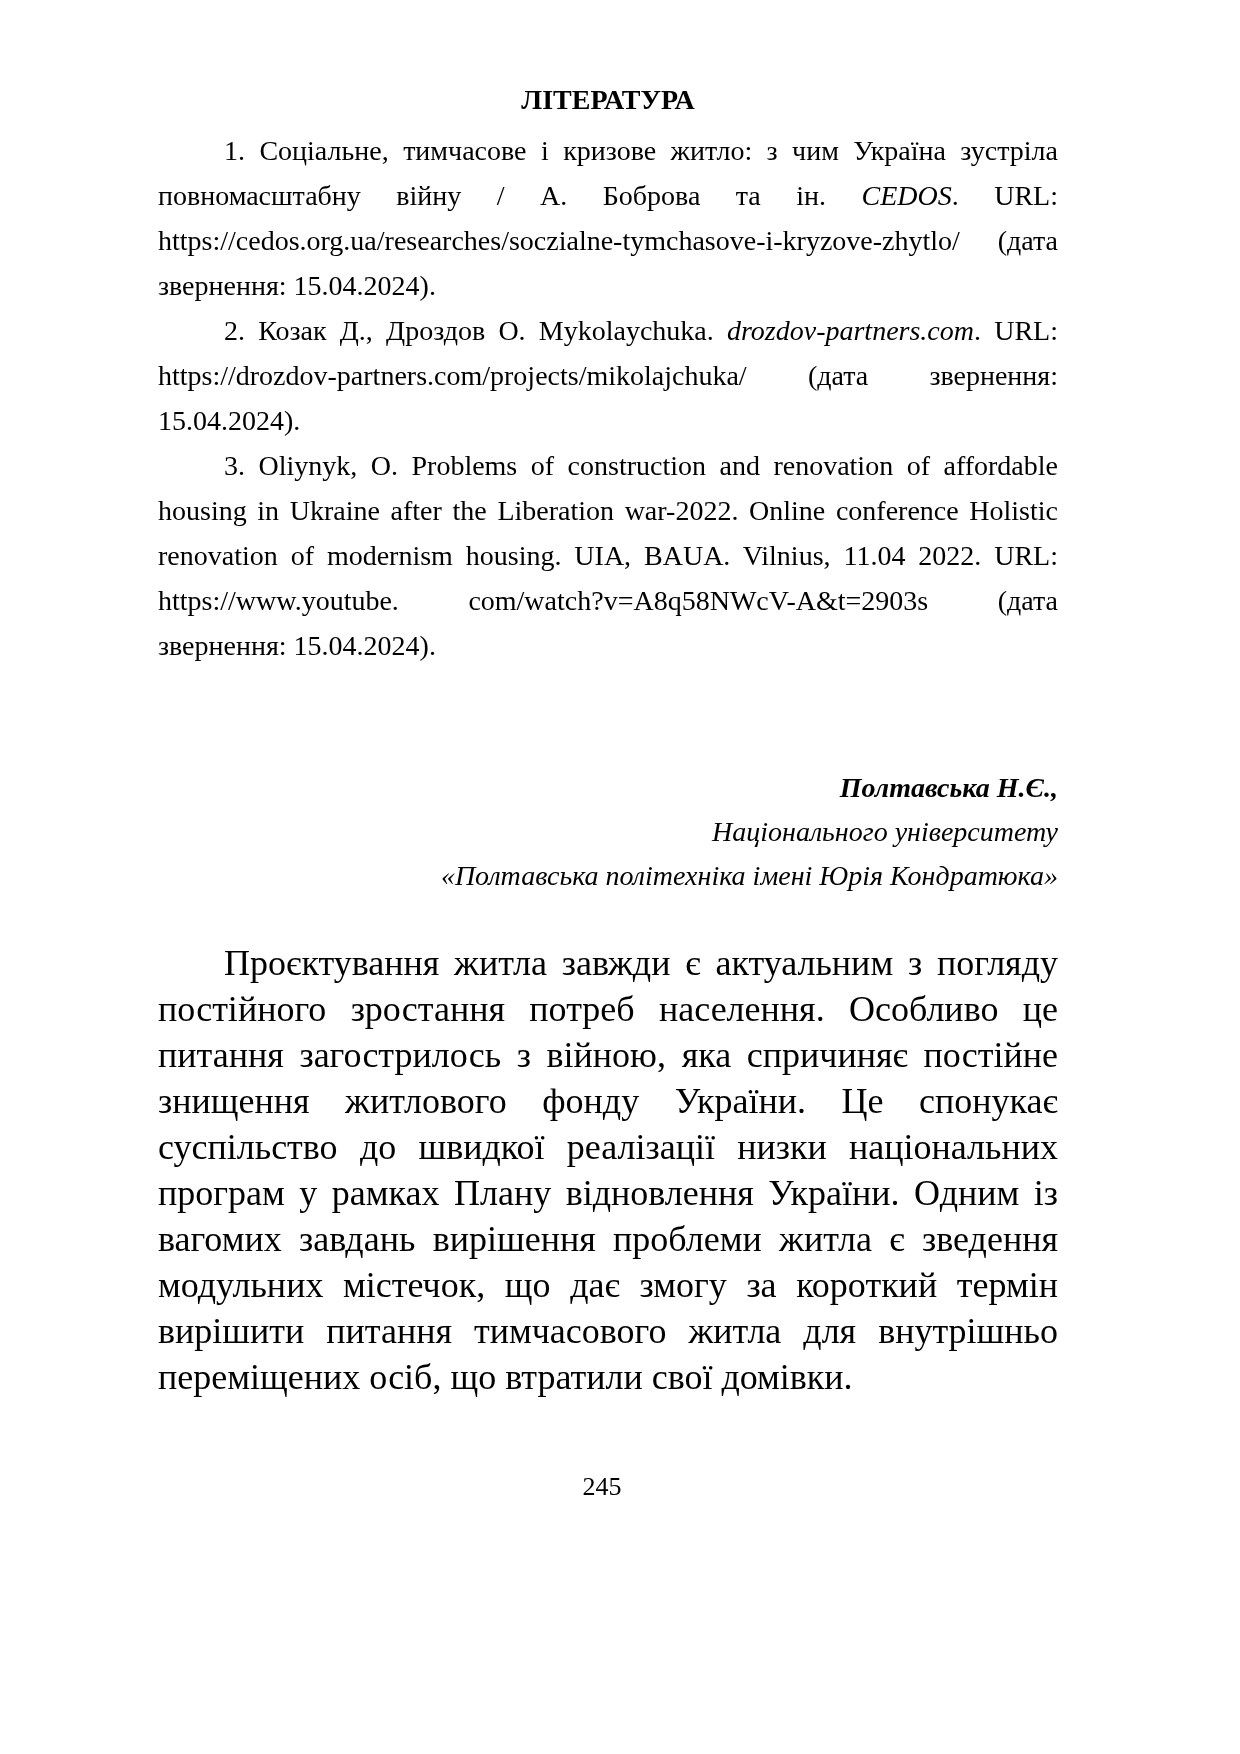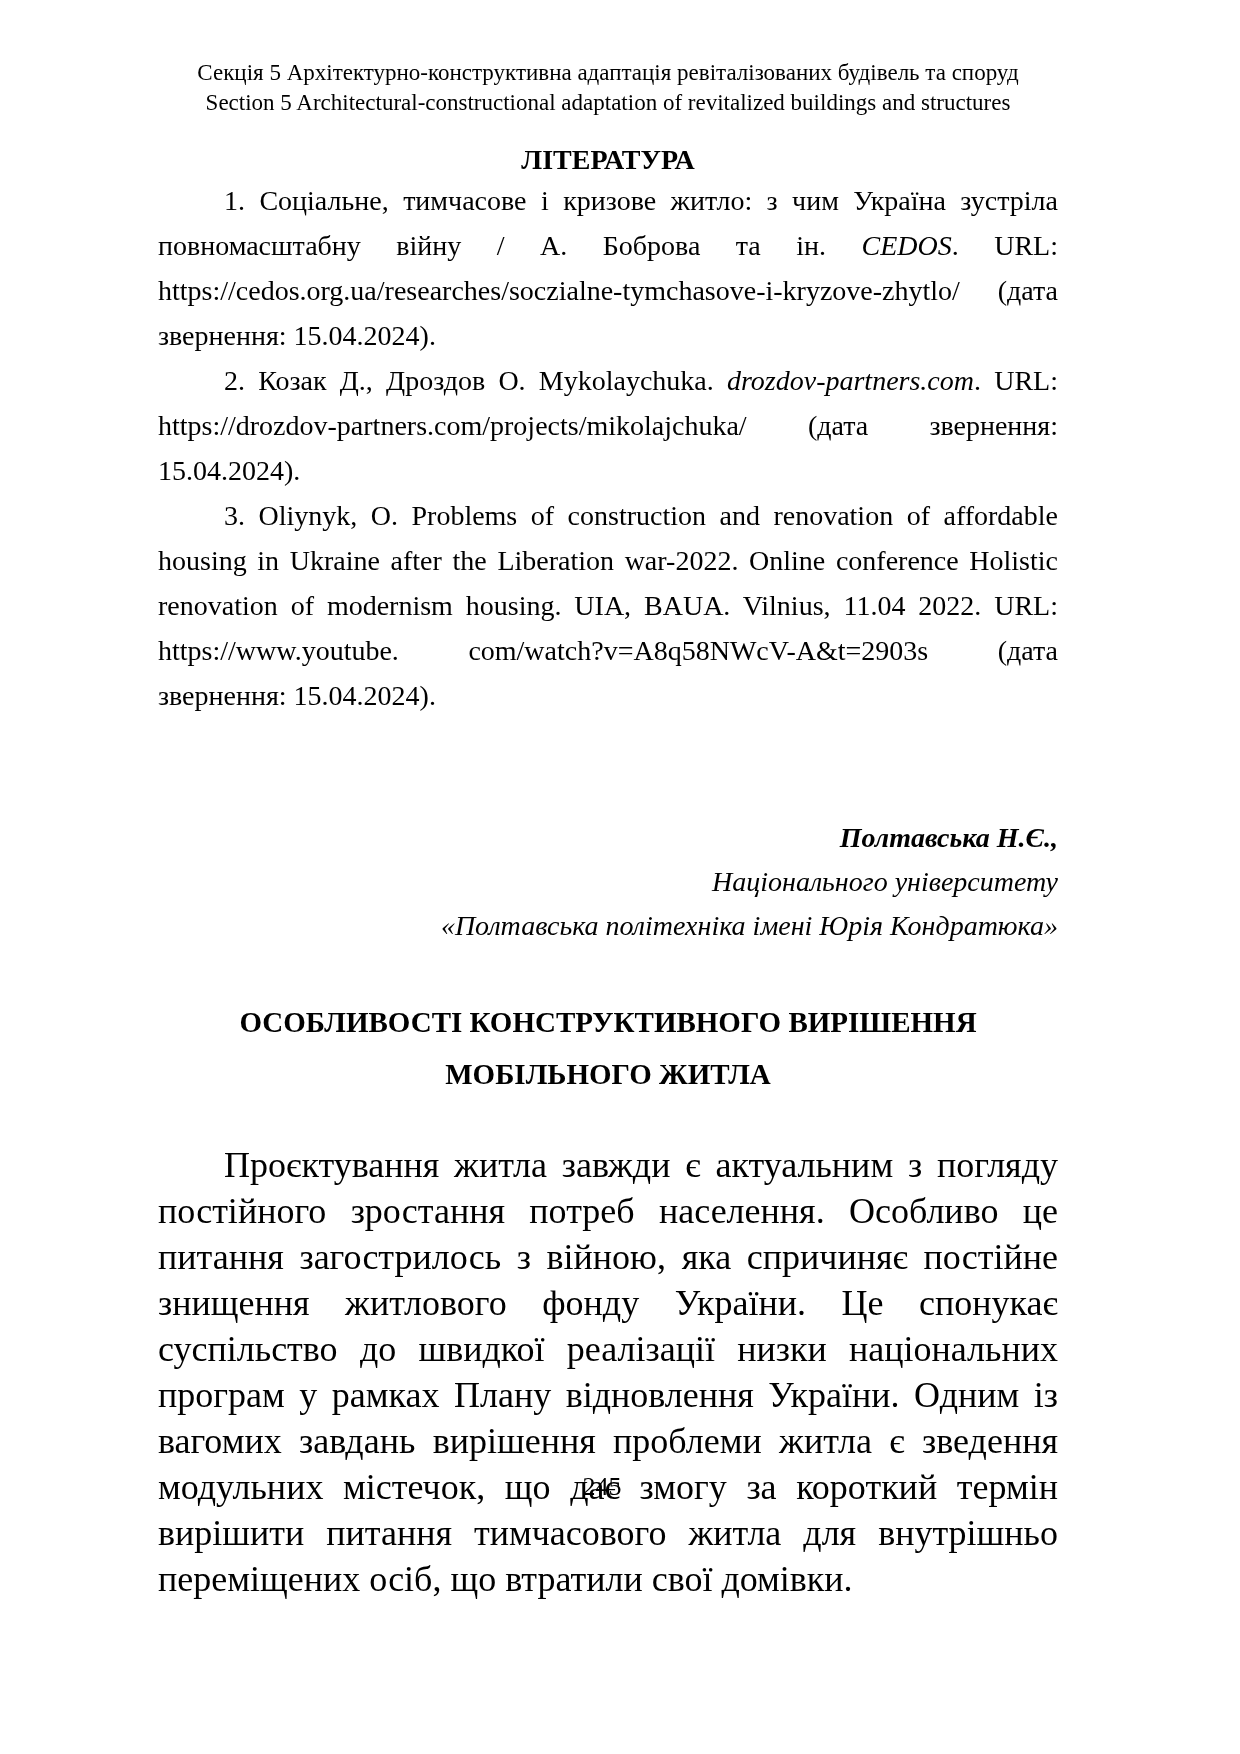--- a/index.html
+++ b/index.html
@@ -21,21 +21,21 @@
     font-size: 23px;
     line-height: 30px;
   }
   .lit-heading {
     text-align: center;
     font-size: 28px;
     font-weight: bold;
     margin-top: 24px;
     line-height: 36px;
   }
-  .references { }
+  .references { margin-top: 10px; }
   .ref {
     font-size: 28px;
     line-height: 45px;
     text-align: justify;
     text-indent: 66px;
   }
   .italic { font-style: italic; }
   .author-block {
     margin-top: 98px;
     text-align: right;
@@ -65,38 +65,33 @@
     width: 1204px;
     text-align: center;
     font-size: 26px;
   }
 </style>
 </head>
 <body>
 
 <div class="page">
 
-  <header class="header">
-    <div>Секція 5 Архітектурно-конструктивна адаптація ревіталізованих будівель та споруд</div>
-    <div>Section 5 Architectural-constructional adaptation of revitalized buildings and structures</div>
-  </header>
 
   <h2 class="lit-heading">ЛІТЕРАТУРА</h2>
 
   <section class="references">
     <p class="ref"><span>1. Соціальне, тимчасове і кризове житло: з чим Україна зустріла повномасштабну війну / А. Боброва та ін. </span><span class="italic">CEDOS</span><span>. URL: https://cedos.org.ua/researches/soczialne-tymchasove-i-kryzove-zhytlo/ (дата звернення: 15.04.2024).</span></p>
     <p class="ref"><span>2. Козак Д., Дроздов О. Mykolaychuka. </span><span class="italic">drozdov-partners.com</span><span>. URL: https://drozdov-partners.com/projects/mikolajchuka/ (дата звернення: 15.04.2024).</span></p>
     <p class="ref"><span>3. Oliynyk, O. Problems of construction and renovation of affordable housing in Ukraine after the Liberation war-2022. Online conference Holistic renovation of modernism housing. UIA, BAUA. Vilnius, 11.04 2022. URL: https://www.youtube. com/watch?v=A8q58NWcV-A&amp;t=2903s (дата звернення: 15.04.2024).</span></p>
   </section>
 
   <section class="author-block">
     <div class="author-name">Полтавська Н.Є.,</div>
     <div>Національного університету</div>
     <div>«Полтавська політехніка імені Юрія Кондратюка»</div>
   </section>
 
-  <h1 class="article-title">ОСОБЛИВОСТІ КОНСТРУКТИВНОГО ВИРІШЕННЯ МОБІЛЬНОГО ЖИТЛА</h1>
 
   <p class="body-par">Проєктування житла завжди є актуальним з погляду постійного зростання потреб населення. Особливо це питання загострилось з війною, яка спричиняє постійне знищення житлового фонду України. Це спонукає суспільство до швидкої реалізації низки національних програм у рамках Плану відновлення України. Одним із вагомих завдань вирішення проблеми житла є зведення модульних містечок, що дає змогу за короткий термін вирішити питання тимчасового житла для внутрішньо переміщених осіб, що втратили свої домівки.</p>
 
 </div>
 
 <div class="page-number">245</div>
 
 </body></html>

